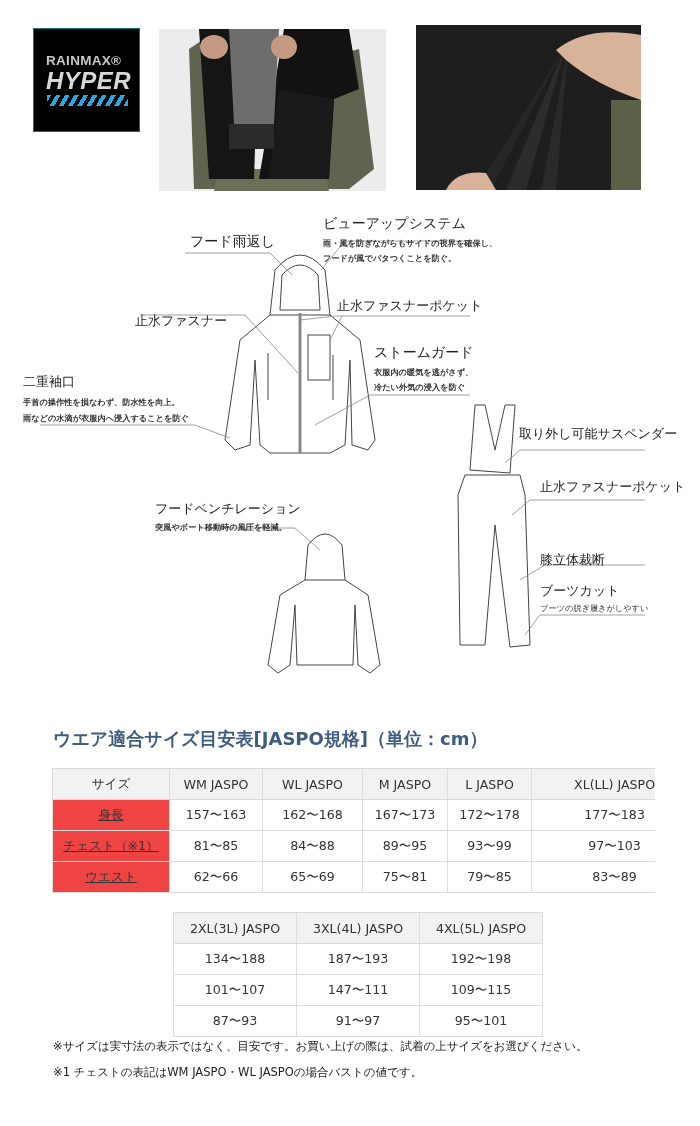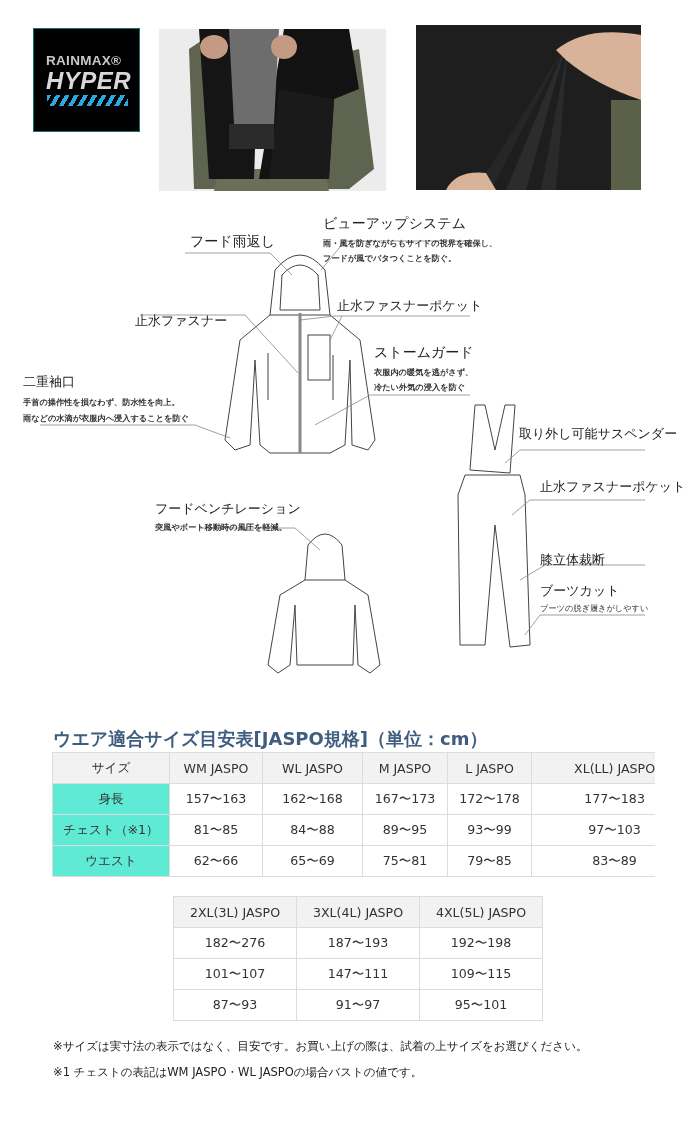--- a/index.html
+++ b/index.html
@@ -17,24 +17,24 @@
   .photo2 { position: absolute; left: 416px; top: 25px; width: 225px; height: 165px; background: #222; overflow: hidden; }
 
   
   .diagram { position: absolute; left: 0; top: 195px; width: 700px; height: 500px; }
   .lbl { position: absolute; white-space: nowrap; color: #222; font-family: "DejaVu Sans", sans-serif; }
   .lbl.big { font-size: 13px; }
   .lbl.sm { font-size: 8.2px; line-height: 15px; color: #333; font-weight: bold; }
 
   
   .size-title { position: absolute; left: 53px; top: 727px; font-size: 18px; color: #3f5d7f; font-weight: bold; white-space: nowrap; }
-  table.size { position: absolute; border-collapse: collapse; font-family: "DejaVu Sans", sans-serif; font-size: 12.6px; color: #333; }
+  table.size { position: absolute; border-collapse: collapse; font-family: "DejaVu Sans", sans-serif; font-size: 12.6px; color: #333; margin-top: 16px; }
   table.size td { border: 1px solid #dcdcdc; text-align: center; height: 31px; padding: 0; white-space: nowrap; }
   table.size tr.head td { background: #f2f2f2; }
-  table.size td.rowhead { background: #5eead4; }
+  table.size td.rowhead { background: #ef4444; text-decoration: underline; }
   #t1 { left: 52px; top: 752px; border-right: none; }
   #t1 td:last-child { border-right: none; padding-left: 42px; }
   #t2 { left: 173px; top: 896px; }
 
   .note { position: absolute; left: 53px; font-size: 11.5px; color: #222; white-space: nowrap; }
 </style>
 </head>
 <body>
 
 <div class="logo">
@@ -177,21 +177,21 @@
   </table>
 
 <table class="size" id="t2">
   <tbody>
       <tr class="head">
     <td style="width:123px">2XL(3L) JASPO</td>
     <td style="width:123px">3XL(4L) JASPO</td>
     <td style="width:123px">4XL(5L) JASPO</td>
   </tr>
   <tr>
-    <td>182〜276</td>
+    <td>134〜188</td>
     <td>187〜193</td>
     <td>192〜198</td>
   </tr>
   <tr>
     <td>101〜107</td>
     <td>147〜111</td>
     <td>109〜115</td>
   </tr>
   <tr>
     <td>87〜93</td>

